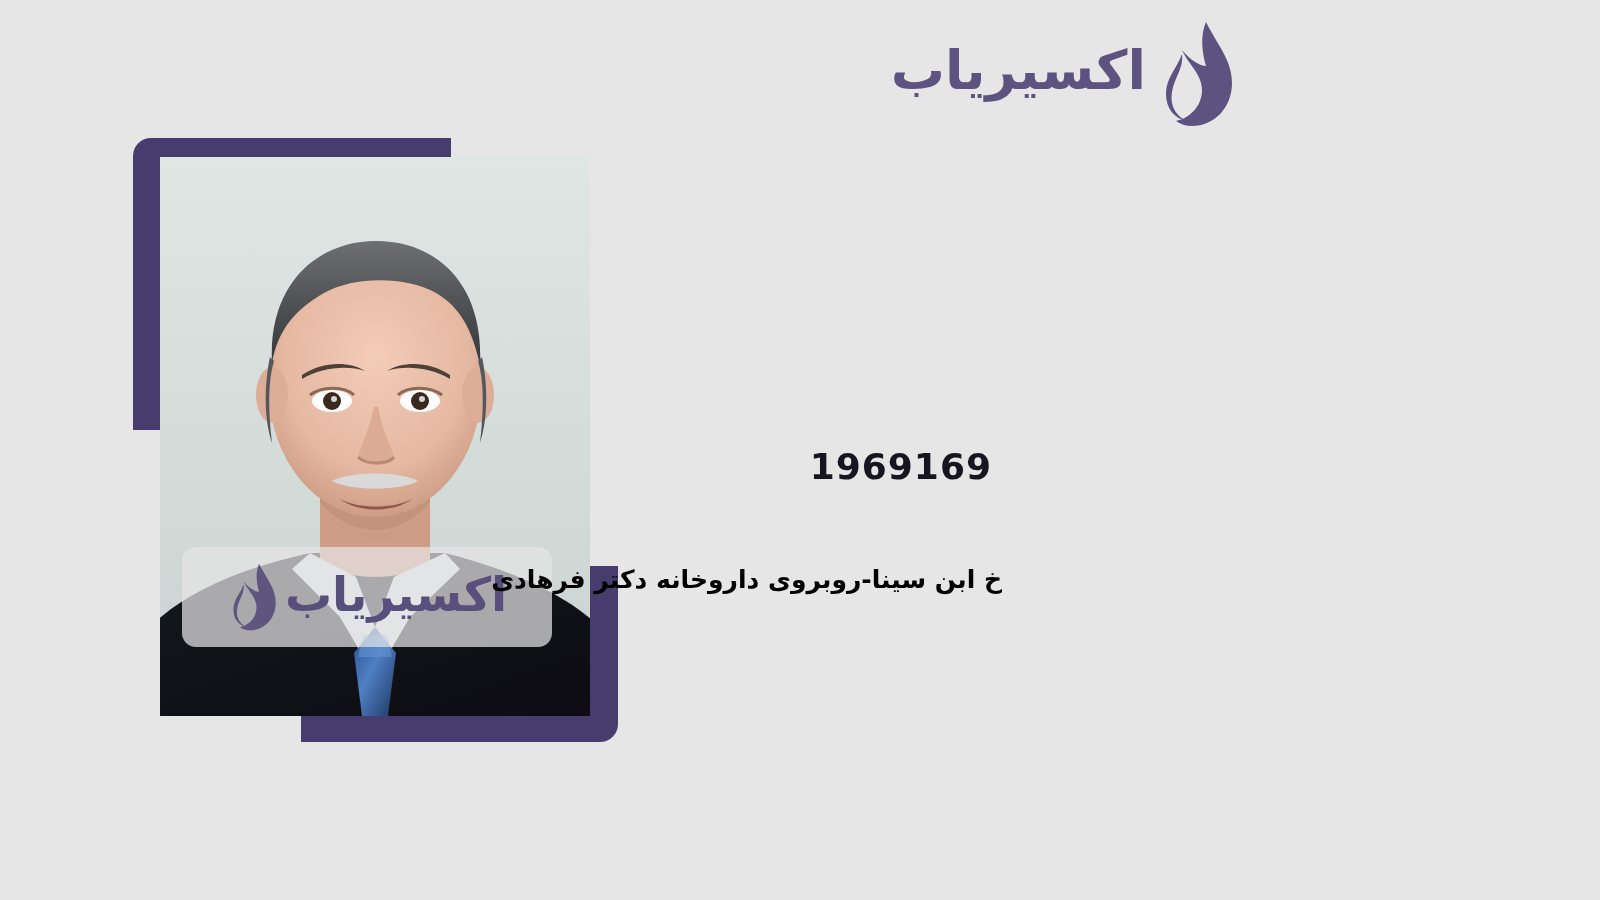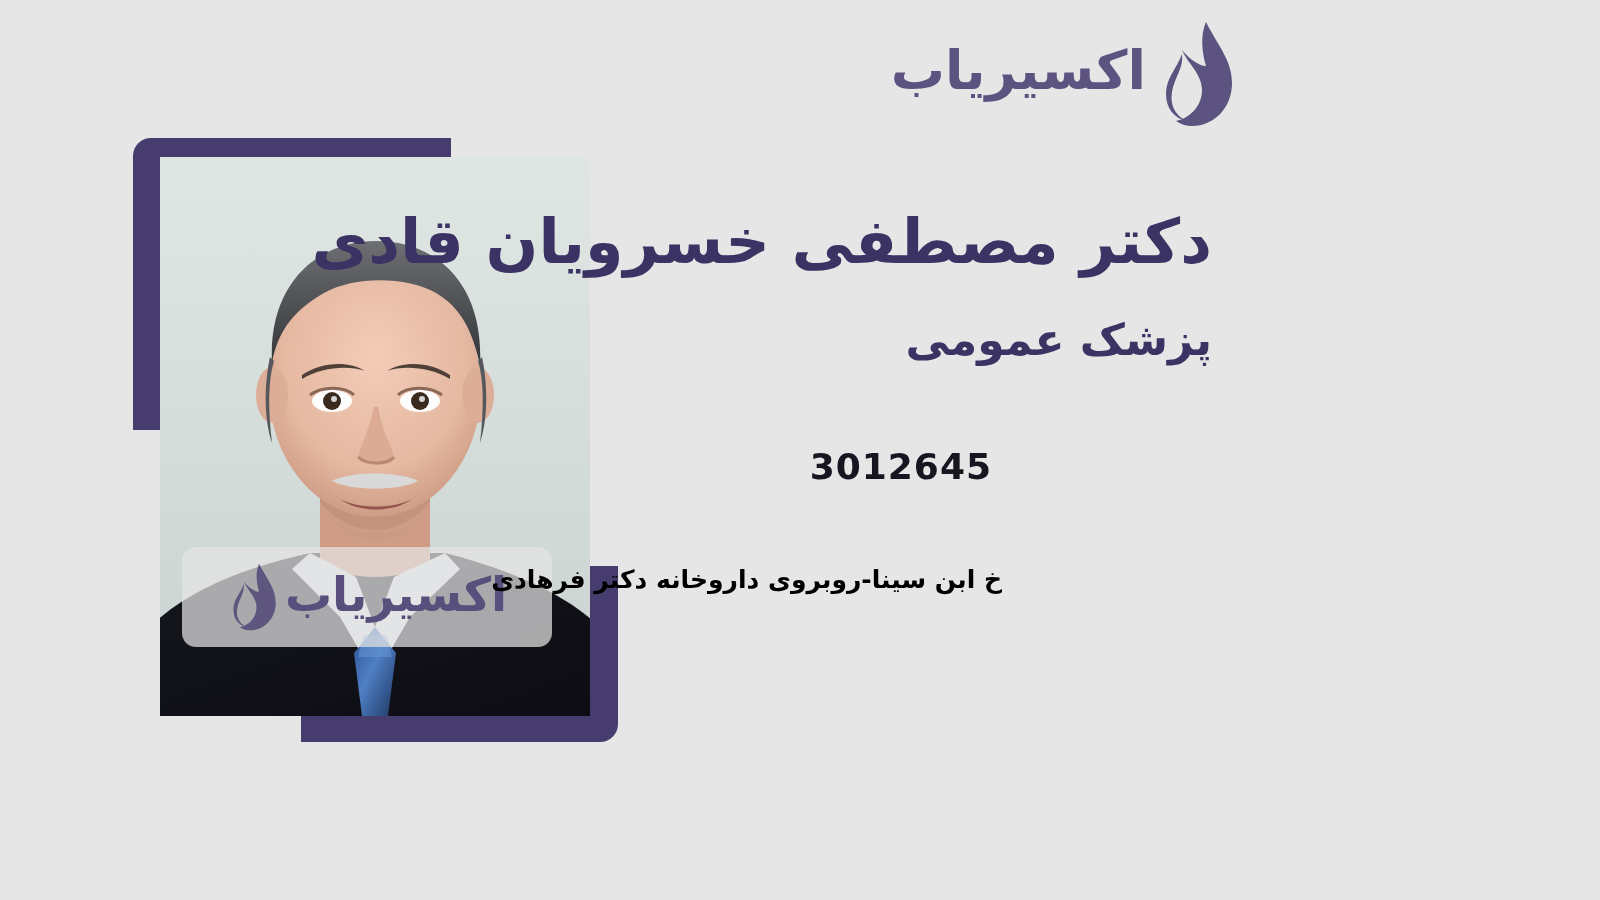--- a/index.html
+++ b/index.html
@@ -278,25 +278,21 @@
       <div class="photo-watermark">
         <svg class="wm-mark" viewBox="0 0 78 108">
           <path d="M50 2 C 62 26, 76 40, 76 63 C 76 88, 58 106, 36 106 C 30 106, 24 104, 20 101 C 34 98, 46 86, 46 70 C 46 54, 32 44, 26 30 C 34 40, 44 46, 50 46 C 46 32, 44 16, 50 2 Z" fill="#584f7c"></path>
           <path d="M26 34 C 20 50, 10 58, 10 74 C 10 88, 18 98, 30 101 C 18 94, 14 84, 16 72 C 18 58, 28 48, 26 34 Z" fill="#584f7c"></path>
         </svg>
         <div class="wm-word">اکسیریاب</div>
       </div>
     </div>
   </div>
 
-  <div class="info">
-    <div class="doctor-name">دکتر مصطفی خسرویان قادی</div>
-    <div class="specialty">پزشک عمومی</div>
-  </div>
 
   <div class="bar bar-1"></div>
   <div class="bar bar-2"></div>
   <div class="bar bar-3"></div>
 
-  <div class="phone">3012645</div>
+  <div class="phone">1969169</div>
   <div class="address">خ ابن سینا-روبروی داروخانه دکتر فرهادی</div>
 
 </div>
 
 </body></html>

